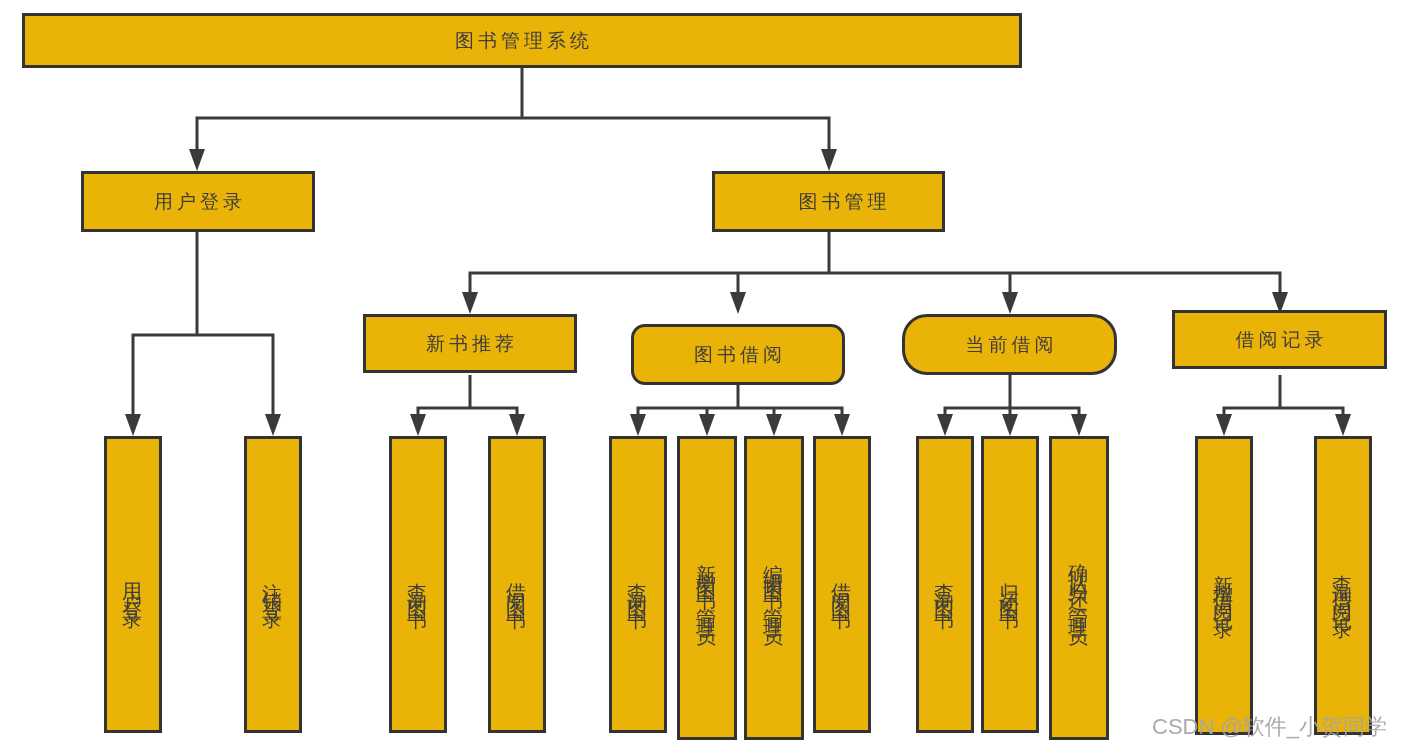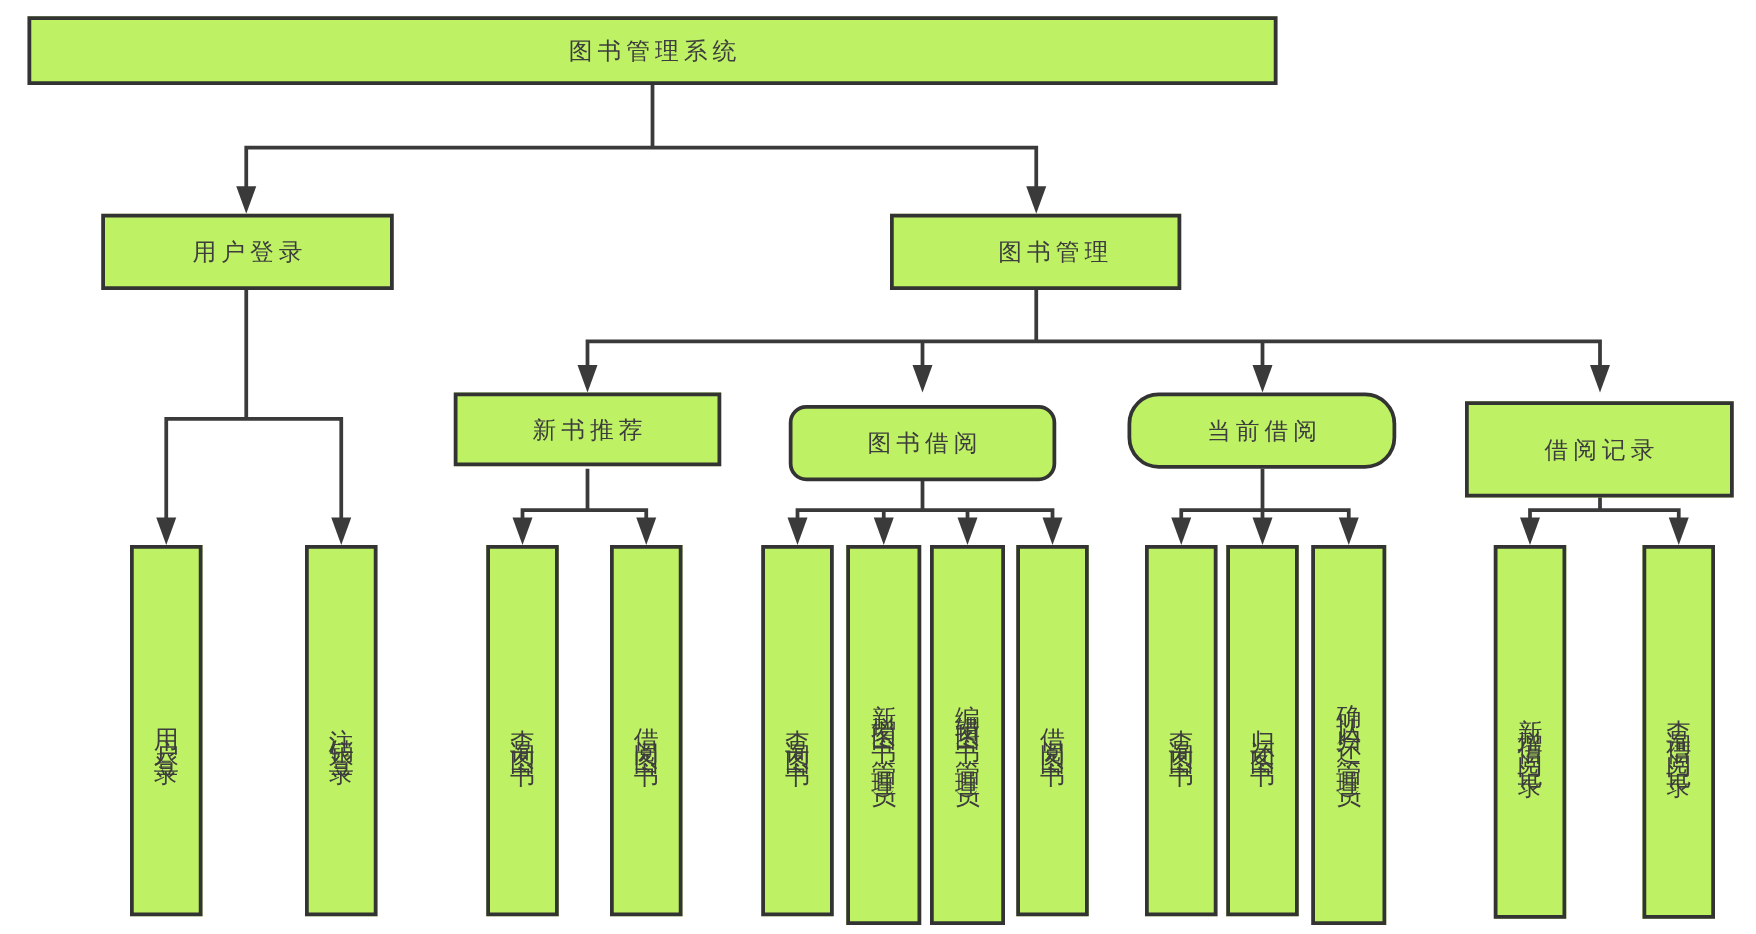--- a/index.html
+++ b/index.html
@@ -17,21 +17,21 @@
     color: #3d3d3d;
   }
   #connectors {
     position: absolute;
     left: 0; top: 0;
     z-index: 1;
   }
   .node {
     position: absolute;
     box-sizing: border-box;
-    background: #bef264;
+    background: #eab308;
     border: 3px solid #333333;
     display: flex;
     align-items: center;
     justify-content: center;
     z-index: 2;
     font-size: 19px;
     letter-spacing: 4px;
     text-indent: 4px; 
     white-space: nowrap;
   }
@@ -103,34 +103,35 @@
   </svg>
 
   <div class="node" style="left:22px; top:13px; width:1000px; height:55px;">图书管理系统</div>
 
   <div class="node" style="left:81px; top:171px; width:234px; height:61px;">用户登录</div>
   <div class="node" style="left:712px; top:171px; width:233px; height:61px;padding-left:28px;">图书管理</div>
 
   <div class="node" style="left:363px; top:314px; width:214px; height:59px;">新书推荐</div>
   <div class="node" style="left:631px; top:324px; width:214px; height:61px;border-radius:14px;">图书借阅</div>
   <div class="node" style="left:902px; top:314px; width:215px; height:61px;border-radius:25px;">当前借阅</div>
-  <div class="node" style="left:1172px; top:321px; width:215px; height:77px;font-family:Liberation Serif, serif;">借阅记录</div>
+  <div class="node" style="left:1172px; top:310px; width:215px; height:59px;font-family:Liberation Serif, serif;">借阅记录</div>
 
   <div class="node leaf" style="left:104px; top:436px; width:58px; height:297px;">用户登录</div>
   <div class="node leaf" style="left:244px; top:436px; width:58px; height:297px;">注销登录</div>
 
   <div class="node leaf" style="left:389px; top:436px; width:58px; height:297px;">查询图书</div>
   <div class="node leaf" style="left:488px; top:436px; width:58px; height:297px;">借阅图书</div>
 
   <div class="node leaf" style="left:609px; top:436px; width:58px; height:297px;">查询图书</div>
   <div class="node leaf" style="left:677px; top:436px; width:60px; height:304px;">新增图书（管理员）</div>
   <div class="node leaf" style="left:744px; top:436px; width:60px; height:304px;">编辑图书（管理员）</div>
   <div class="node leaf" style="left:813px; top:436px; width:58px; height:297px;">借阅图书</div>
 
   <div class="node leaf" style="left:916px; top:436px; width:58px; height:297px;">查询图书</div>
   <div class="node leaf" style="left:981px; top:436px; width:58px; height:297px;">归还图书</div>
   <div class="node leaf" style="left:1049px; top:436px; width:60px; height:304px;">确认归还（管理员）</div>
 
   <div class="node leaf" style="left:1195px; top:436px; width:58px; height:299px;">新增借阅记录</div>
   <div class="node leaf" style="left:1314px; top:436px; width:58px; height:299px;">查询借阅记录</div>
 
+  <div class="watermark">CSDN @软件_小贺同学</div>
 
 </div>
 
 </body></html>

